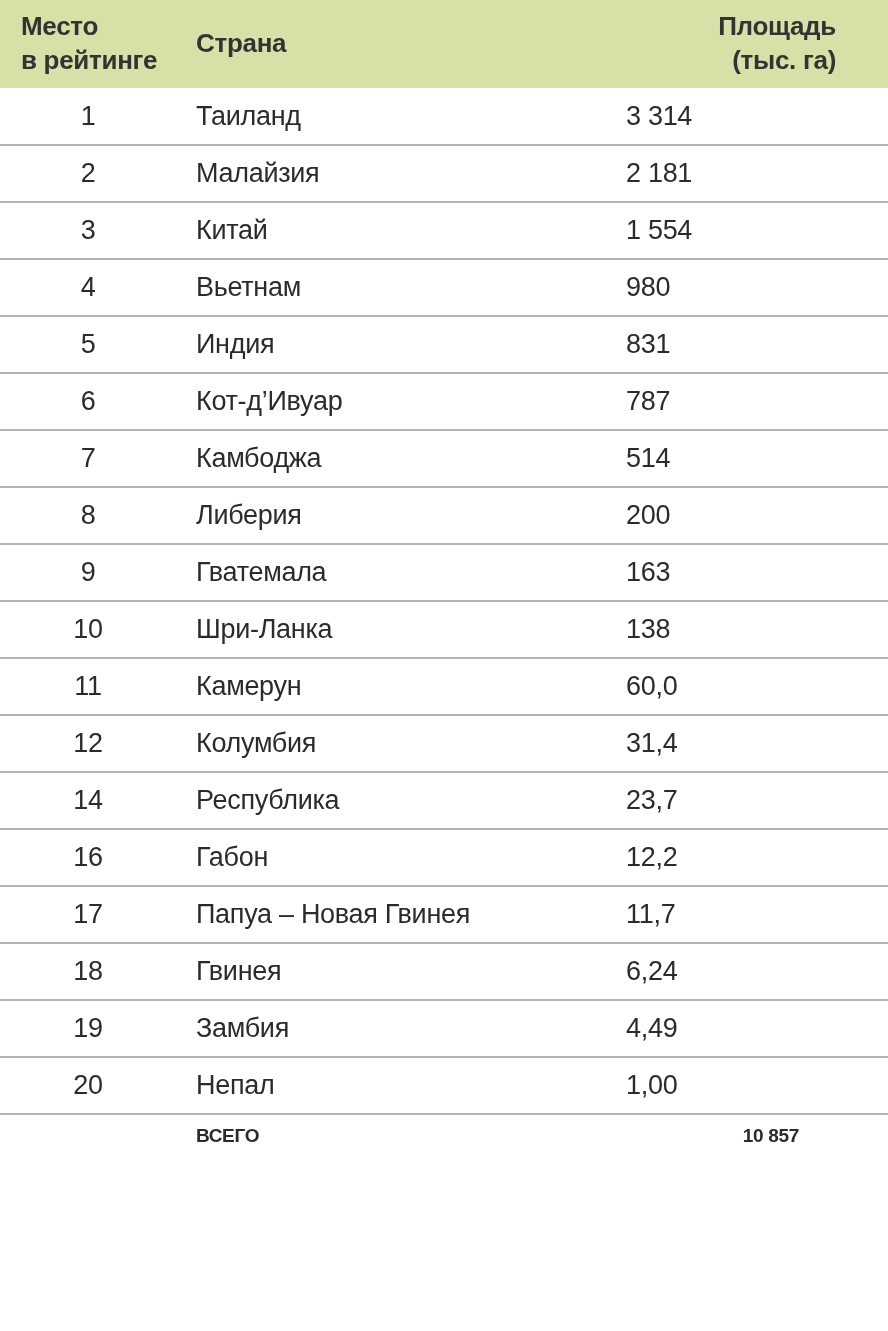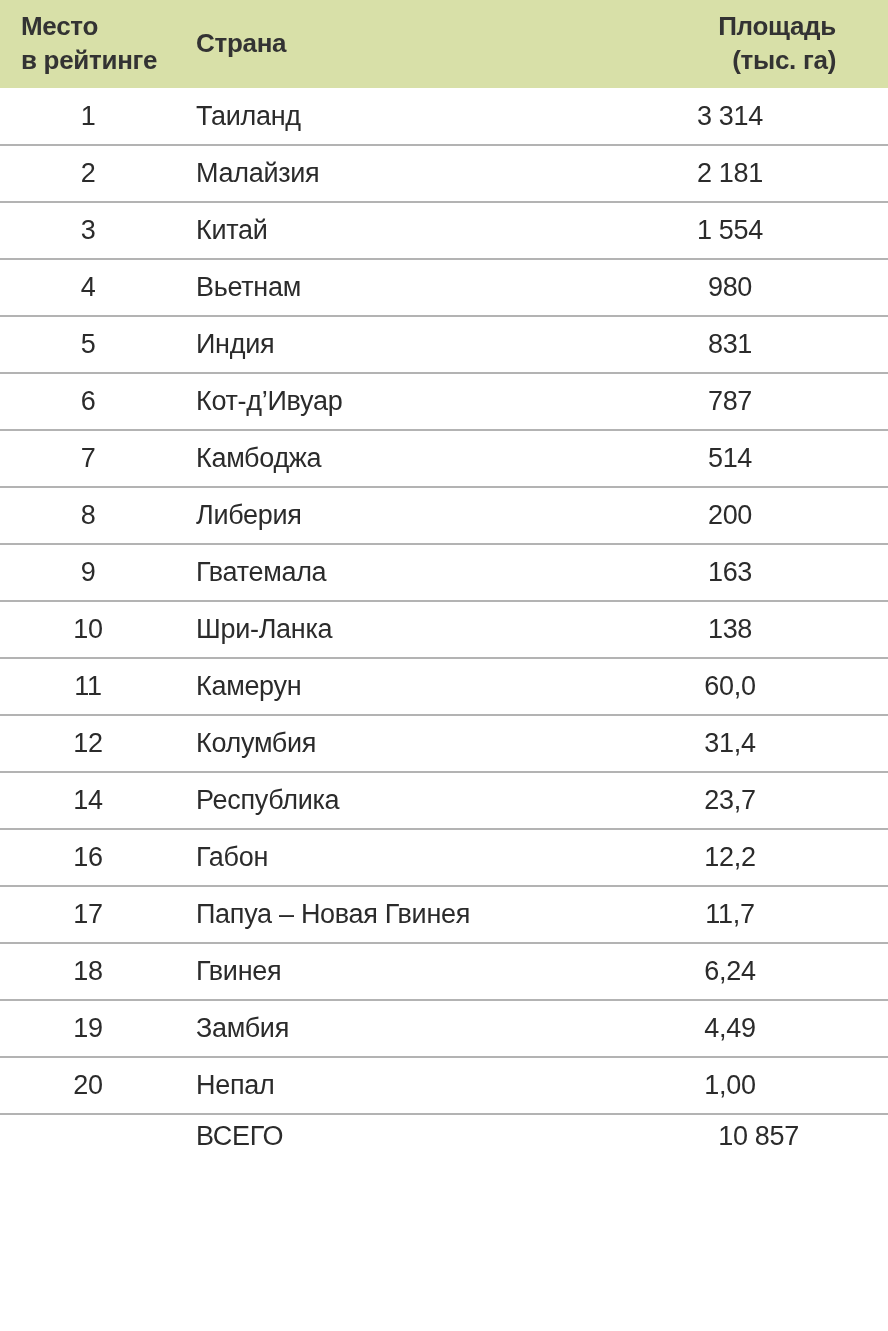--- a/index.html
+++ b/index.html
@@ -45,27 +45,27 @@
 
   tbody td {
     height: 57px;
     border-bottom: 2px solid var(--separator-color);
     font-size: 27px;
     letter-spacing: -0.3px;
     vertical-align: middle;
   }
   tbody td.rank    { text-align: center; }
   tbody td.country { text-align: left;  padding-left: 20px; }
-  tbody td.area    { text-align: center; padding-right: 54px; }
+  tbody td.area    { text-align: left; padding-right: 54px; }
 
   tfoot td {
     height: 47px;
     border-bottom: 8px solid var(--accent-bar-color);
-    font-size: 27px;
-    font-weight: normal;
+    font-size: 19px;
+    font-weight: bold;
     letter-spacing: -0.3px;
     vertical-align: middle;
   }
   tfoot td.total-label { text-align: left;  padding-left: 20px; }
   tfoot td.total-value { text-align: right; padding-right: 89px; }
 </style>
 </head>
 <body>
 
 <div class="page">

